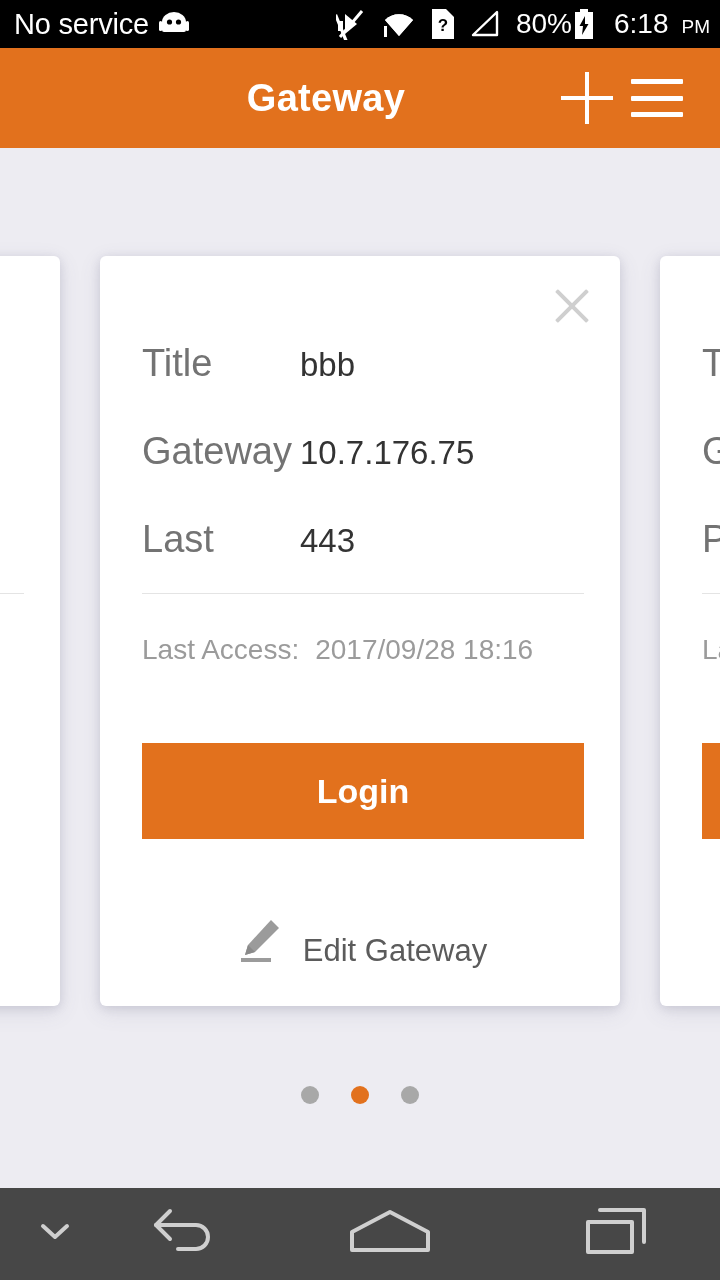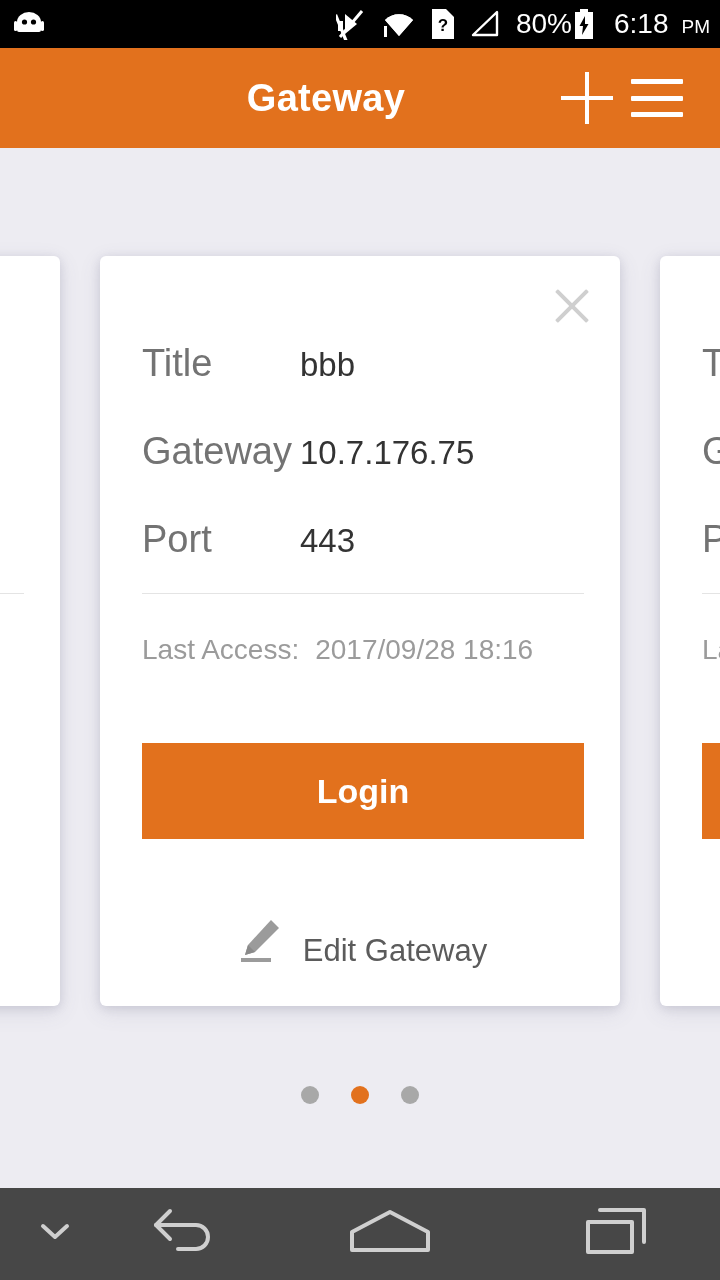--- a/index.html
+++ b/index.html
@@ -358,20 +358,21 @@
   .nav-home { flex: 1 1 auto; }
   .nav-recent { width: 200px; }
 </style>
 </head>
 <body>
 
 <div class="screen">
 
   <div class="statusbar">
     <div class="sb-left">
+      <span class="sb-carrier">No service</span>
       <span class="sb-icon">
         <svg width="30" height="24" viewBox="0 0 30 24">
           <path d="M3 10 A12 10 0 0 1 27 10 L27 18 A2 2 0 0 1 25 20 L5 20 A2 2 0 0 1 3 18 Z" fill="#fff"></path>
           <circle cx="10.5" cy="10" r="2.6" fill="#000"></circle>
           <circle cx="19.5" cy="10" r="2.6" fill="#000"></circle>
           <rect x="0" y="9" width="3.2" height="10" rx="1.6" fill="#fff"></rect>
           <rect x="26.8" y="9" width="3.2" height="10" rx="1.6" fill="#fff"></rect>
         </svg>
       </span>
     </div>
@@ -470,21 +471,21 @@
       <div class="fields">
         <div class="field-row">
           <div class="field-label">Title</div>
           <div class="field-value">bbb</div>
         </div>
         <div class="field-row">
           <div class="field-label">Gateway</div>
           <div class="field-value">10.7.176.75</div>
         </div>
         <div class="field-row">
-          <div class="field-label">Port</div>
+          <div class="field-label">Last</div>
           <div class="field-value">443</div>
         </div>
       </div>
 
       <div class="divider"></div>
 
       <div class="lastaccess">
         <span class="lastaccess-label">Last Access:</span>
         <span class="lastaccess-value">2017/09/28 18:16</span>
       </div>

